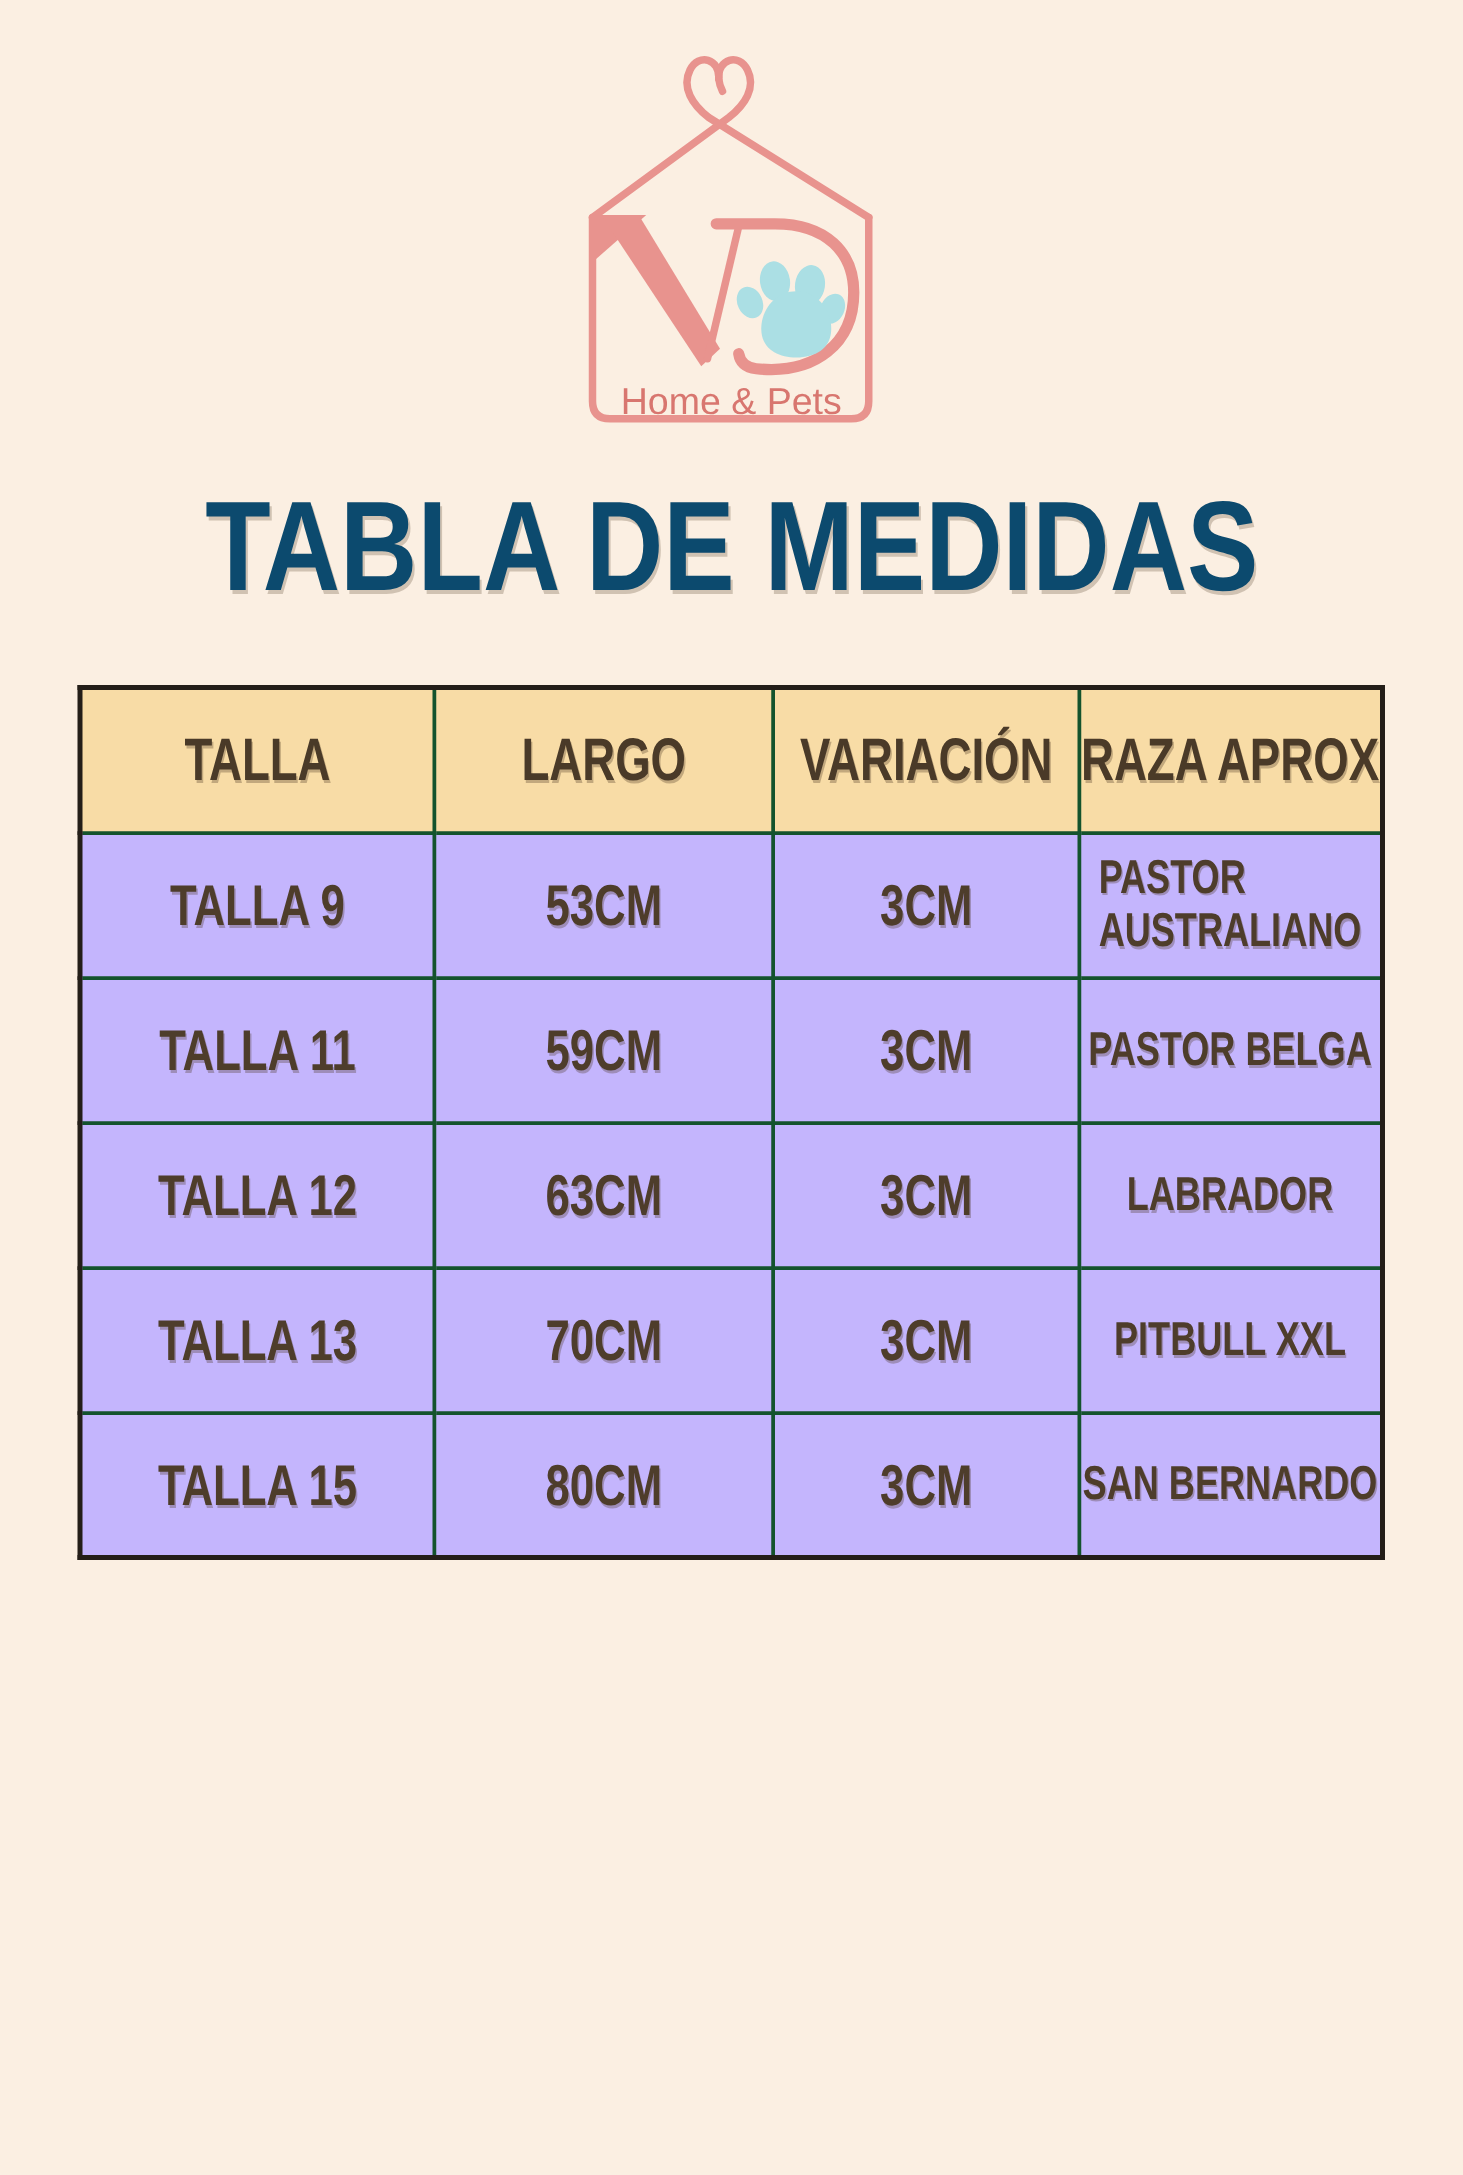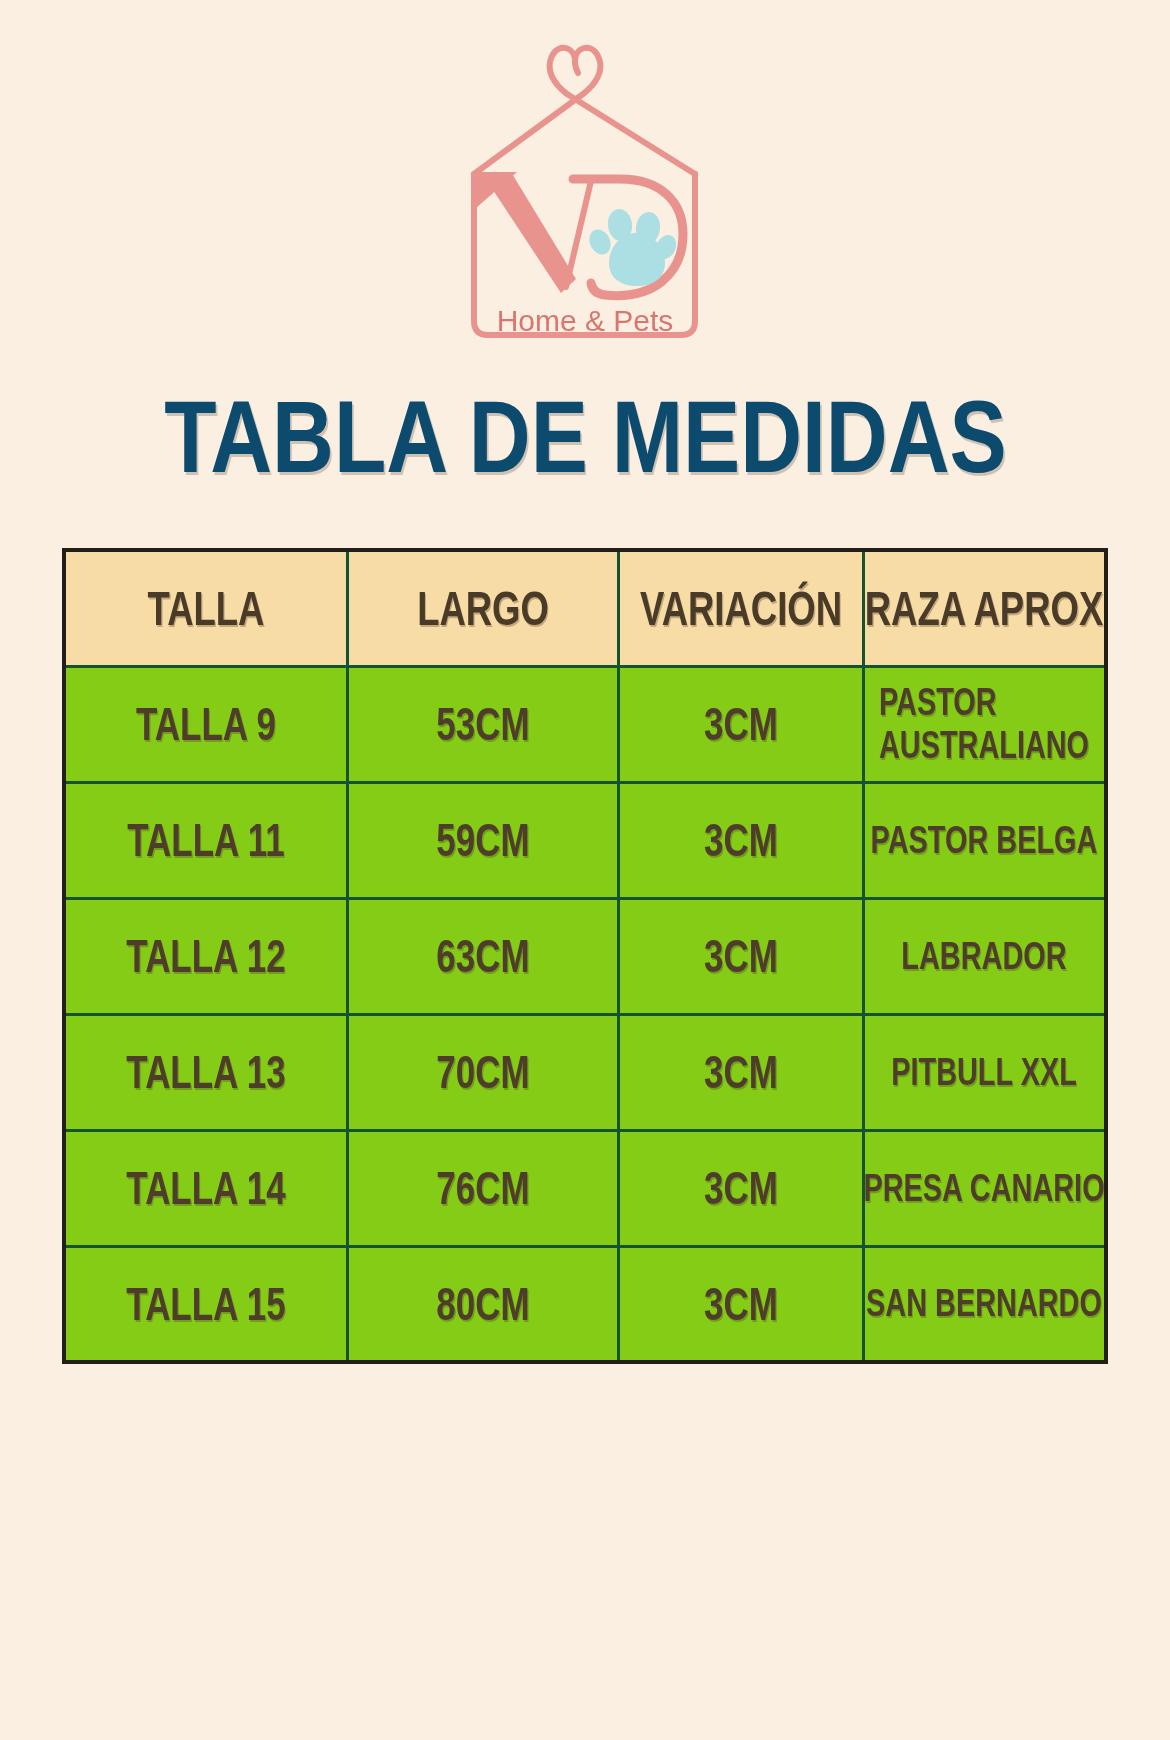--- a/index.html
+++ b/index.html
@@ -35,21 +35,21 @@
     text-align:left;vertical-align:middle;
     padding:0;overflow:visible;
   }
   .size-table thead tr{height:116px;}
   .size-table tbody tr{height:116px;}
   .size-table th{
     background:#f8dca6;
     font-size:48px;font-weight:bold;color:#4a3a28;
   }
   .size-table td{
-    background:#84cc16;
+    background:#c4b5fd;
     font-size:46px;font-weight:bold;color:#4e3d2b;
   }
   .size-table td:nth-child(4){font-size:38px;}
   
   .ct{
     display:inline-block;position:relative;left:50%;
     transform:scaleX(0.76) translateX(-50%);
     transform-origin:left center;
     white-space:nowrap;line-height:1.12;
     text-shadow:1.5px 2px 0 rgba(70,50,30,0.3);
@@ -129,26 +129,20 @@
         <td><span class="ct">3CM</span></td>
         <td><span class="ct">LABRADOR</span></td>
       </tr>
       <tr>
         <td><span class="ct">TALLA 13</span></td>
         <td><span class="ct">70CM</span></td>
         <td><span class="ct">3CM</span></td>
         <td><span class="ct">PITBULL XXL</span></td>
       </tr>
       <tr>
-        <td><span class="ct">TALLA 14</span></td>
-        <td><span class="ct">76CM</span></td>
-        <td><span class="ct">3CM</span></td>
-        <td><span class="ct">PRESA CANARIO</span></td>
-      </tr>
-      <tr>
         <td><span class="ct">TALLA 15</span></td>
         <td><span class="ct">80CM</span></td>
         <td><span class="ct">3CM</span></td>
         <td><span class="ct">SAN BERNARDO</span></td>
       </tr>
     </tbody>
   </table>
 
 </div>
 

